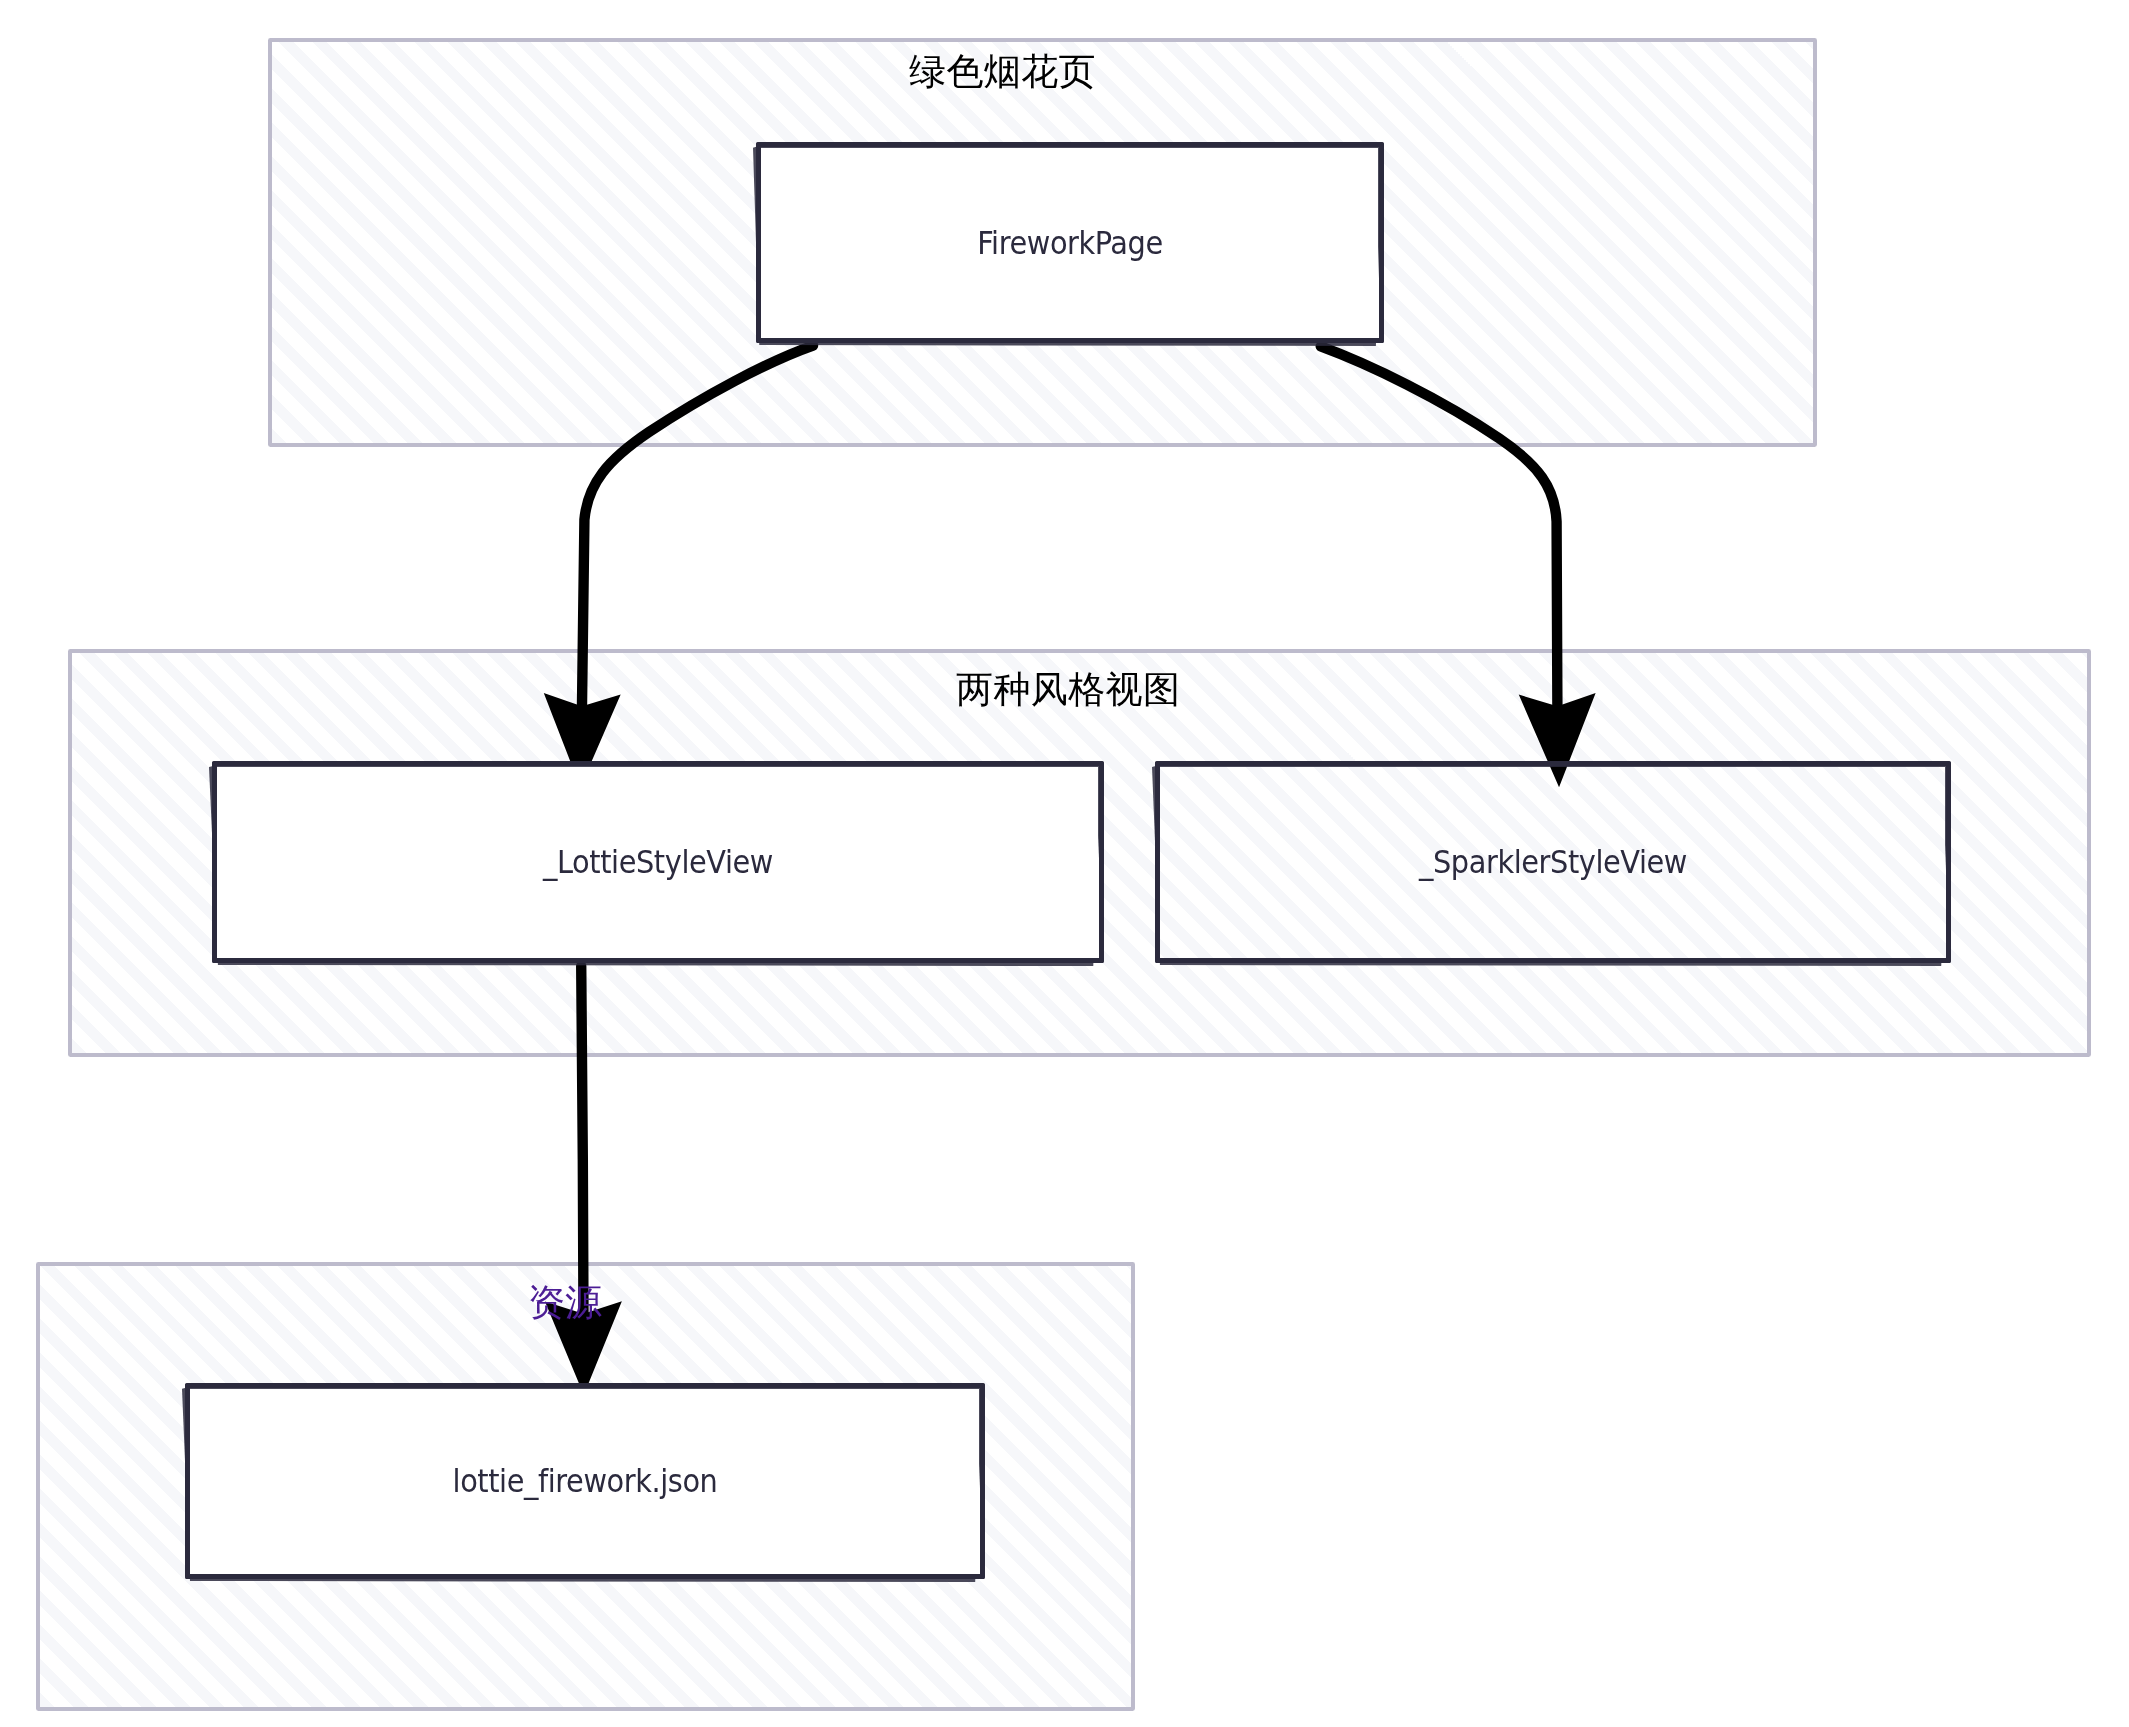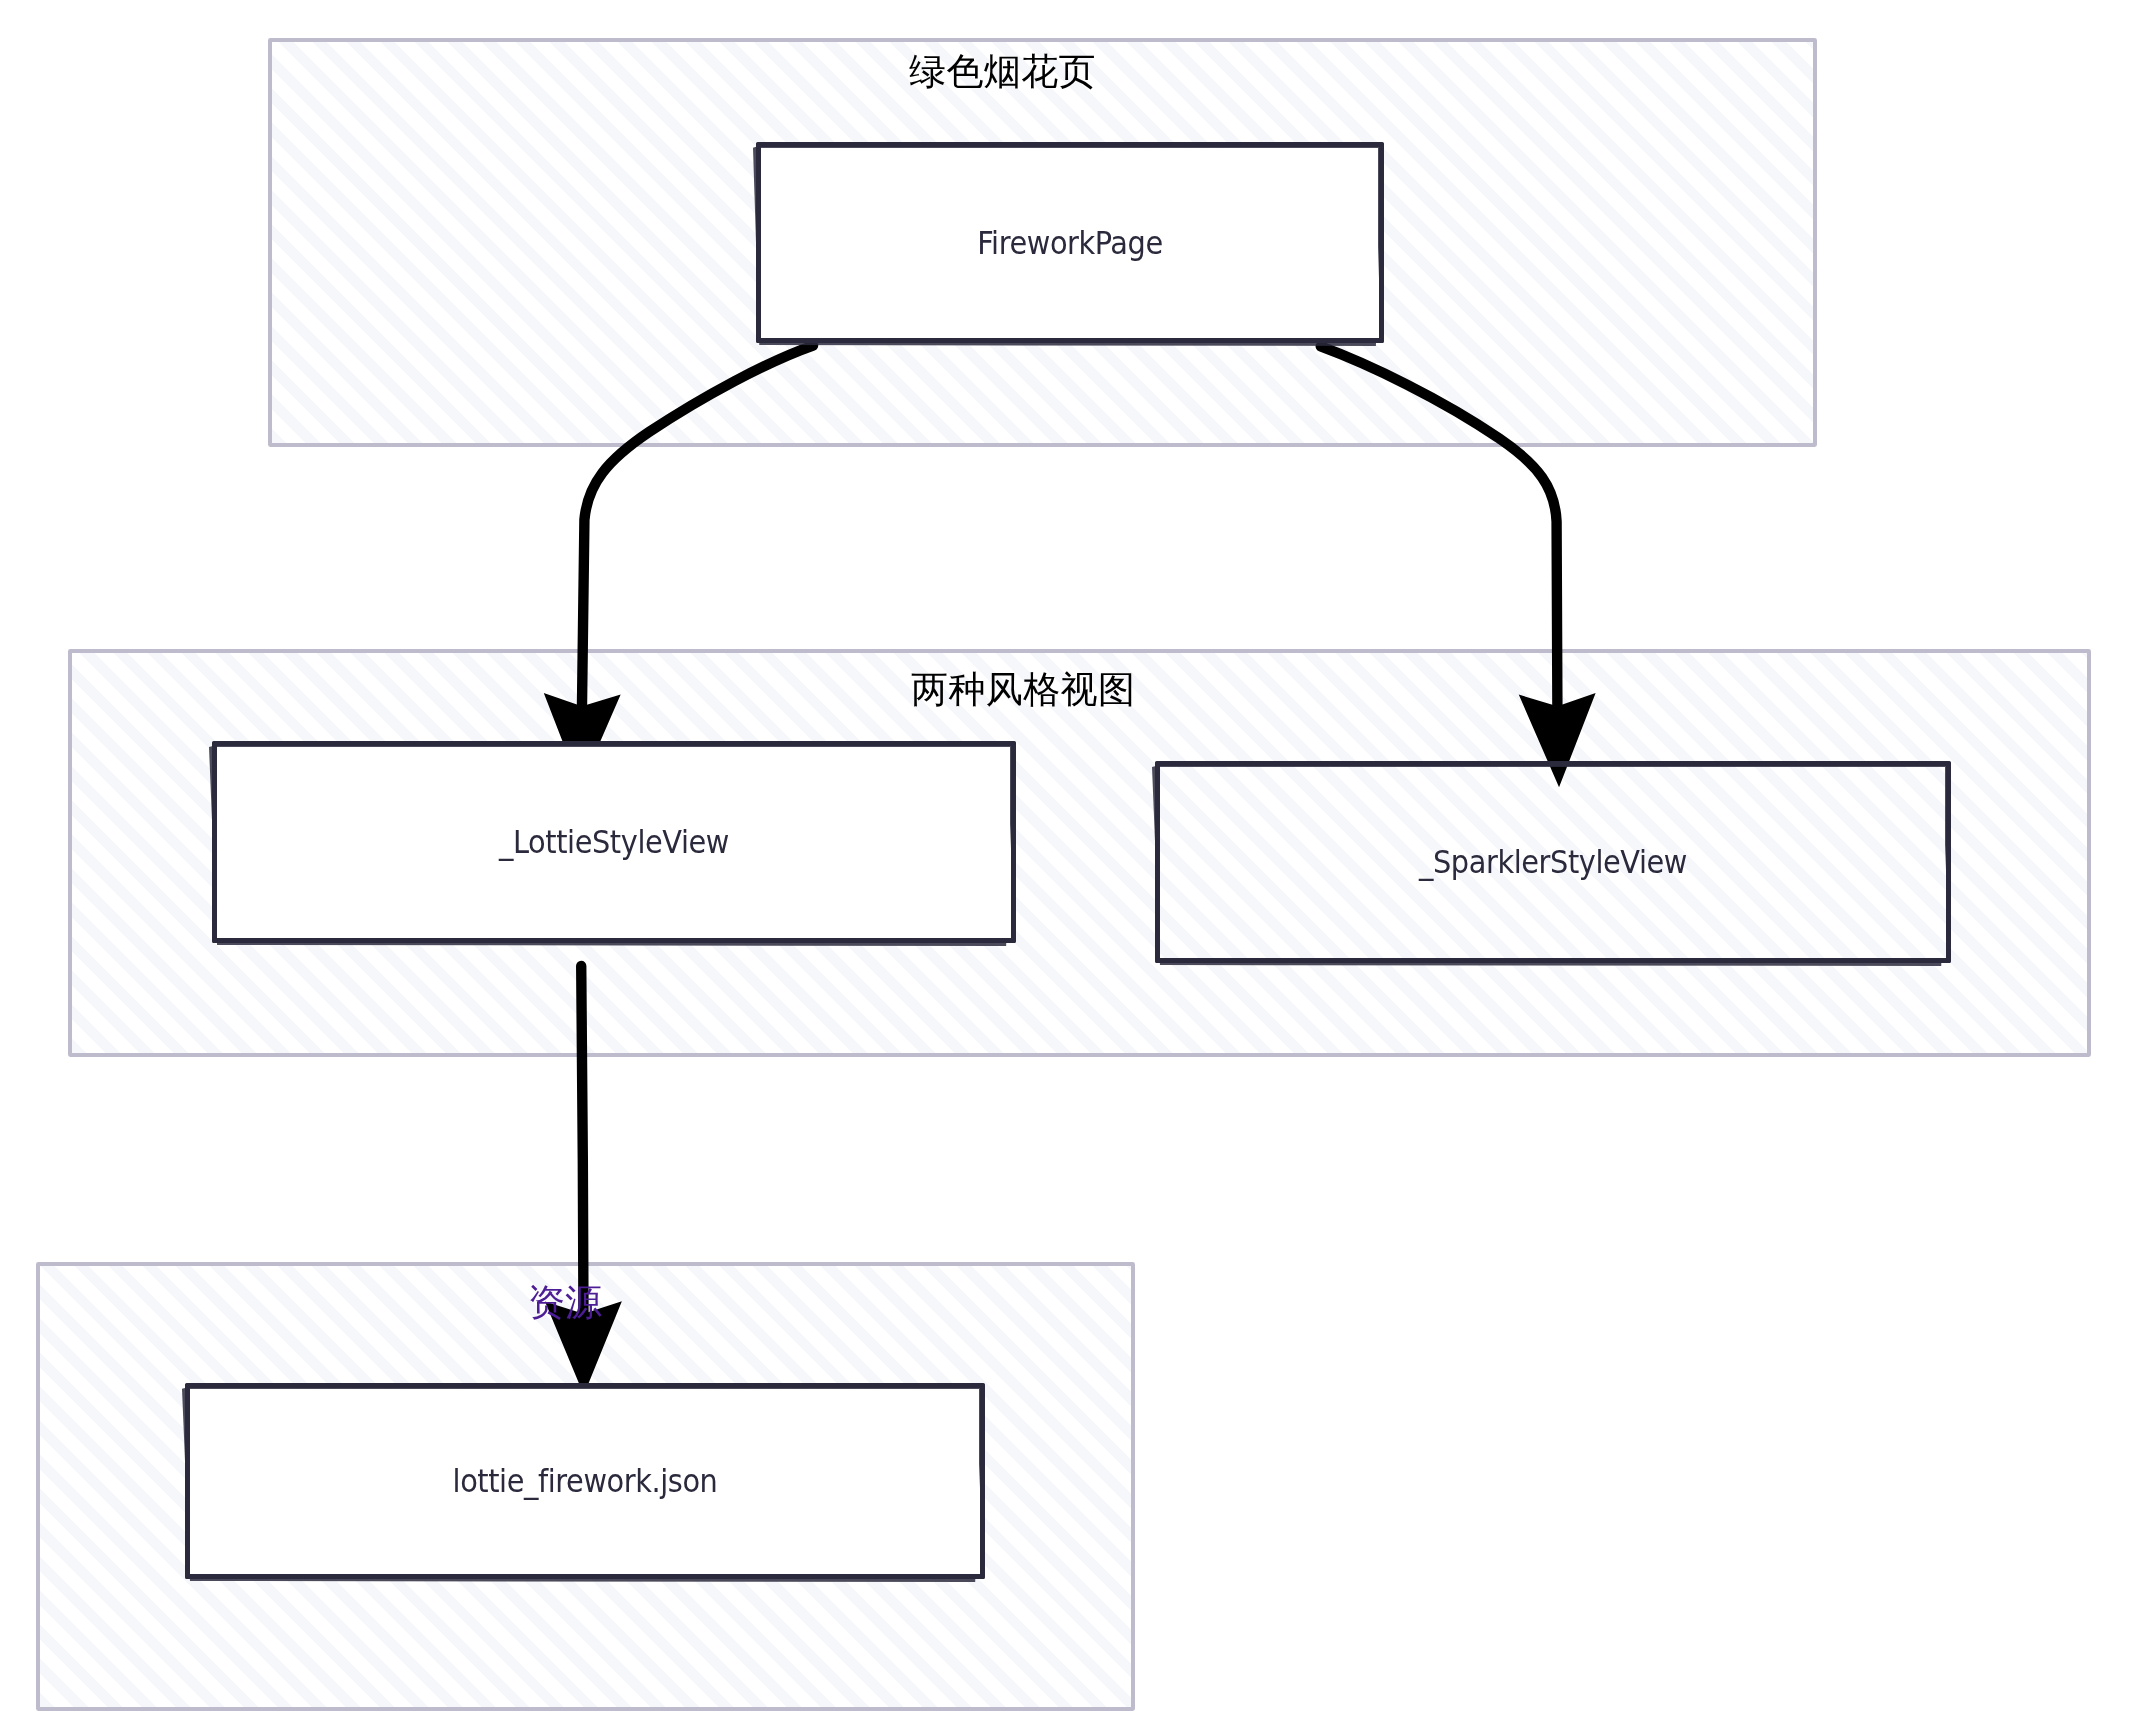--- a/index.html
+++ b/index.html
@@ -91,21 +91,21 @@
 </style>
 </head>
 <body>
 
 <div id="stage" style="background: rgb(255, 255, 255);">
 
   <div class="group" id="g0" style="left: 268px; top: 38px; width: 1549px; height: 409px; border-color: rgb(189, 187, 204); background-color: rgb(246, 247, 250);"></div>
   <div class="group-label" id="g0l" style="left: 909px; top: 52px;">绿色烟花页</div>
 
   <div class="group" id="g1" style="left: 68px; top: 649px; width: 2023px; height: 408px; border-color: rgb(189, 187, 204); background-color: rgb(246, 247, 250);"></div>
-  <div class="group-label" id="g1l" style="left: 911px; top: 670px;">两种风格视图</div>
+  <div class="group-label" id="g1l" style="left: 956px; top: 670px;">两种风格视图</div>
 
   <div class="group" id="g2" style="left: 36px; top: 1262px; width: 1099px; height: 449px; border-color: rgb(189, 187, 204); background-color: rgb(246, 247, 250);"></div>
 
   <svg id="edges" viewBox="0 0 2663 2161" xmlns="http://www.w3.org/2000/svg">
     <defs>
       <marker id="arrowhead" markerWidth="10" markerHeight="10" refX="5.2" refY="4" orient="auto" markerUnits="strokeWidth">
         <path d="M0.4,0.3 L9.4,4 L0.4,7.7 L1.6,4 Z" fill="#000000"></path>
       </marker>
     </defs>
 
@@ -117,21 +117,21 @@
 
     <path d="M 727,1208 L 729,1450 L 730,1690" fill="none" stroke="#000000" stroke-width="13" stroke-linecap="round" stroke-linejoin="round" marker-end="url(#arrowhead)"></path>
   </svg>
 
   <div class="edge-label" id="e2l" style="left: 528px; top: 1278px;">资源</div>
 
   <div class="node filled" id="n0" style="left: 756px; top: 142px; width: 628px; height: 201px; border-color: rgb(43, 42, 61);">
     <span class="node-label">FireworkPage</span>
   </div>
 
-  <div class="node filled" id="n1" style="left: 212px; top: 741px; width: 804px; height: 202px; border-color: rgb(43, 42, 61);">
+  <div class="node filled" id="n1" style="left: 212px; top: 761px; width: 892px; height: 202px; border-color: rgb(43, 42, 61);">
     <span class="node-label">_LottieStyleView</span>
   </div>
 
   <div class="node transparent" id="n2" style="left: 1155px; top: 761px; width: 796px; height: 202px; border-color: rgb(43, 42, 61);">
     <span class="node-label">_SparklerStyleView</span>
   </div>
 
   <div class="node filled" id="n3" style="left: 185px; top: 1383px; width: 800px; height: 196px; border-color: rgb(43, 42, 61);">
     <span class="node-label">lottie_firework.json</span>
   </div>

